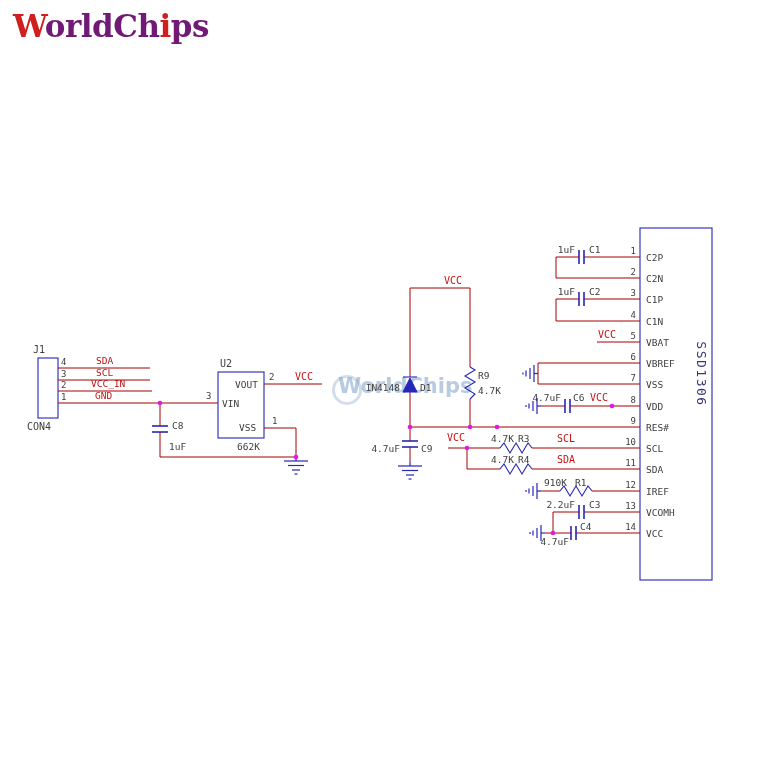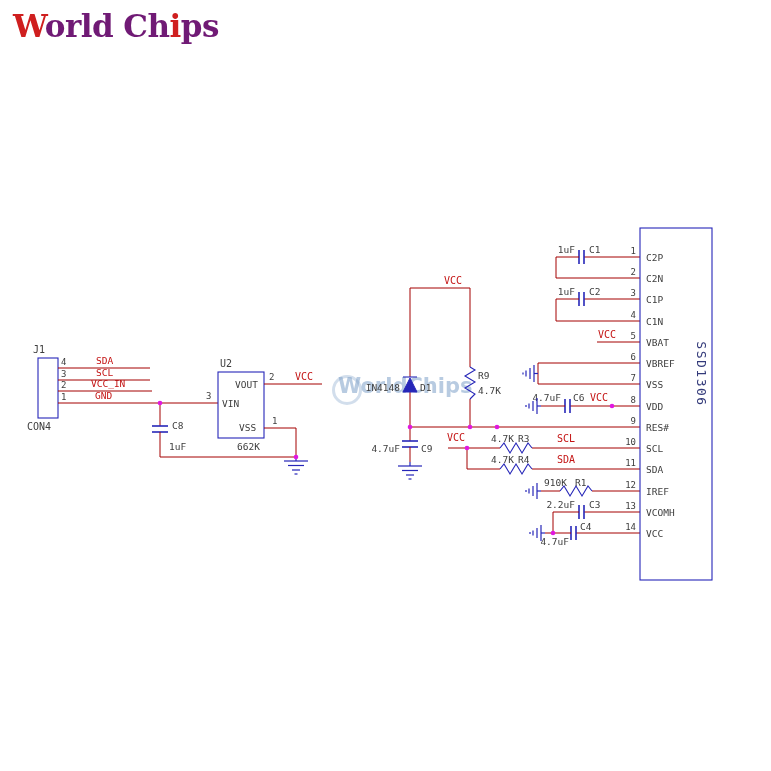--- a/index.html
+++ b/index.html
@@ -2,21 +2,21 @@
 <html><head>
 <meta charset="utf-8">
 <style>
   html,body{margin:0;padding:0;width:771px;height:771px;background:#ffffff;overflow:hidden;}
   body{position:relative;font-family:"DejaVu Sans",sans-serif;}
 
   .logo{position:absolute;left:13px;top:8px;z-index:3;font-family:"DejaVu Serif",serif;
         font-weight:bold;font-size:31px;letter-spacing:-0.5px;white-space:nowrap;}
   .lg-b{color:#701a75}
   .lg-r{color:#cf1f1f}
-  .lg-gap{margin-left:10px}
+  .lg-gap{}
 
   .watermark{position:absolute;left:338px;top:374px;z-index:1;font-size:21px;font-weight:bold;
              color:rgba(125,160,200,0.55);white-space:nowrap;}
   .wm-circle{position:absolute;left:-6px;top:1px;width:24px;height:24px;
              border:3px solid rgba(125,160,200,0.35);border-radius:50%;}
 
   svg.schem{position:absolute;left:0;top:0;z-index:2;}
   svg text{font-family:"DejaVu Sans Mono",monospace;}
   .t-part{fill:#3d3d3d}
   .t-net{fill:#c41414}

